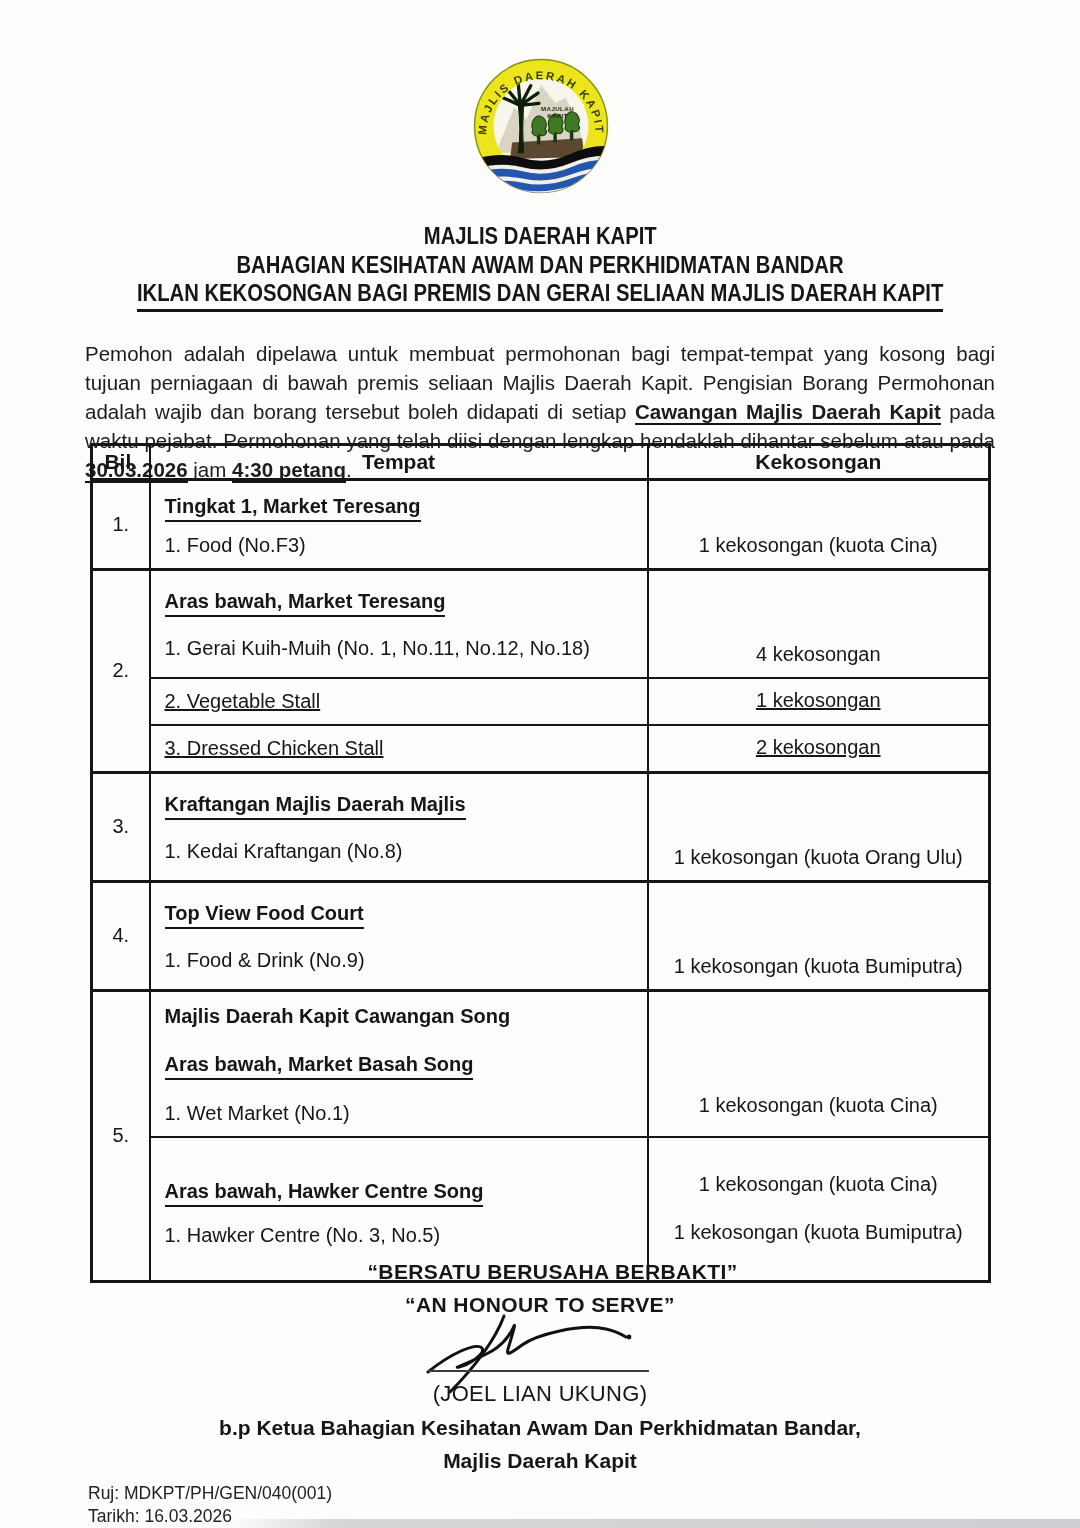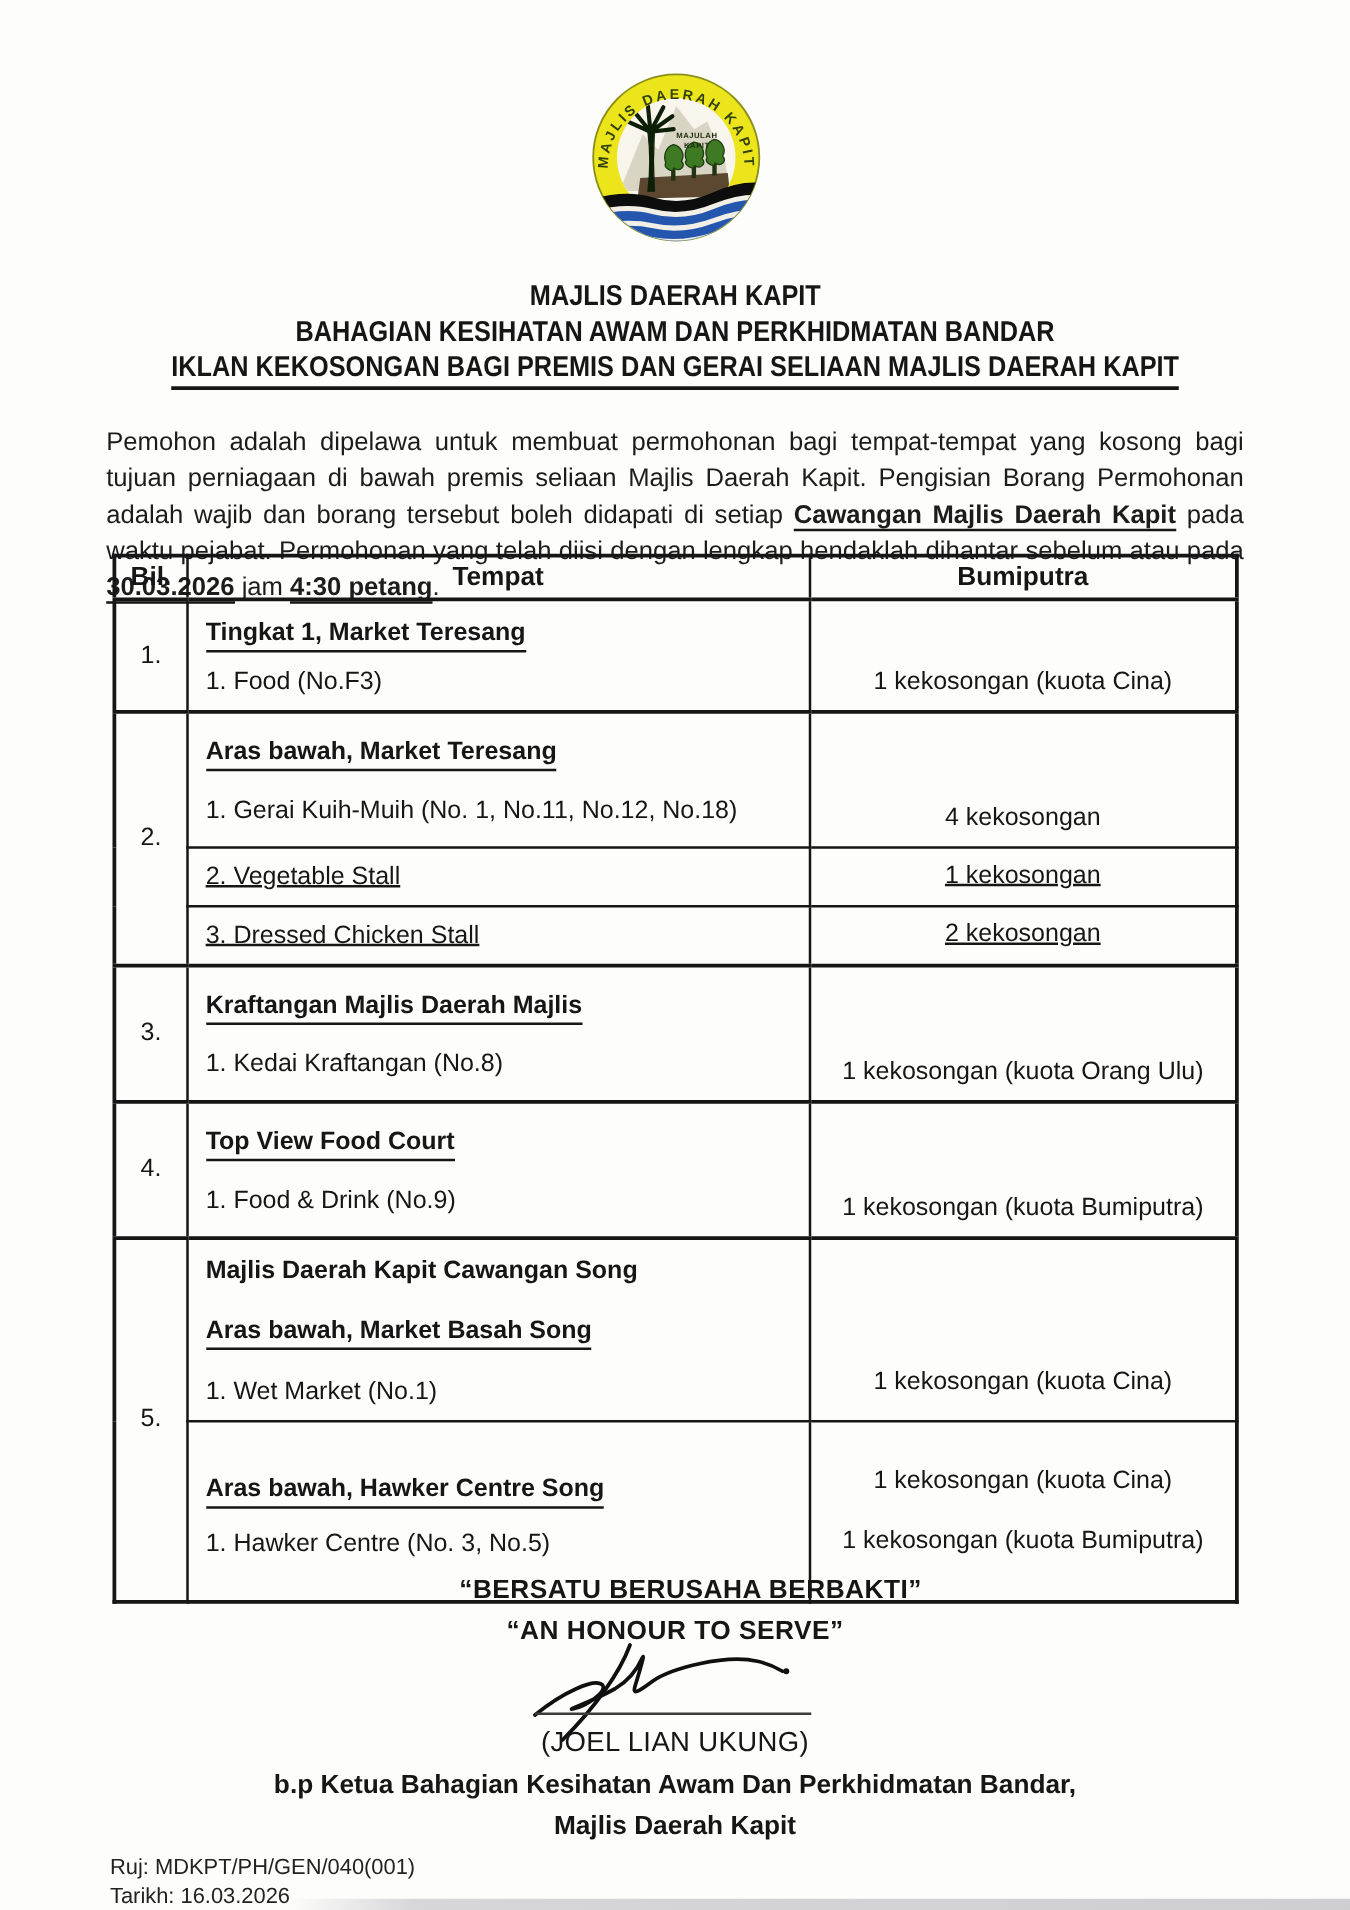--- a/index.html
+++ b/index.html
@@ -148,21 +148,21 @@
   <table class="vac">
     <colgroup>
         <col class="c-bil">
         <col class="c-tempat">
         <col class="c-kek">
       </colgroup>
     <tbody>
         <tr class="thead">
       <th>Bil.</th>
       <th>Tempat</th>
-      <th>Bumiputra</th>
+      <th>Kekosongan</th>
     </tr>
 
     <tr class="r-main h90">
       <td class="bil">1.</td>
       <td>
         <div class="cellcol cc86">
           <div class="heading"><span class="u">Tingkat 1, Market Teresang</span></div>
           <div>1. Food (No.F3)</div>
         </div>
       </td>

